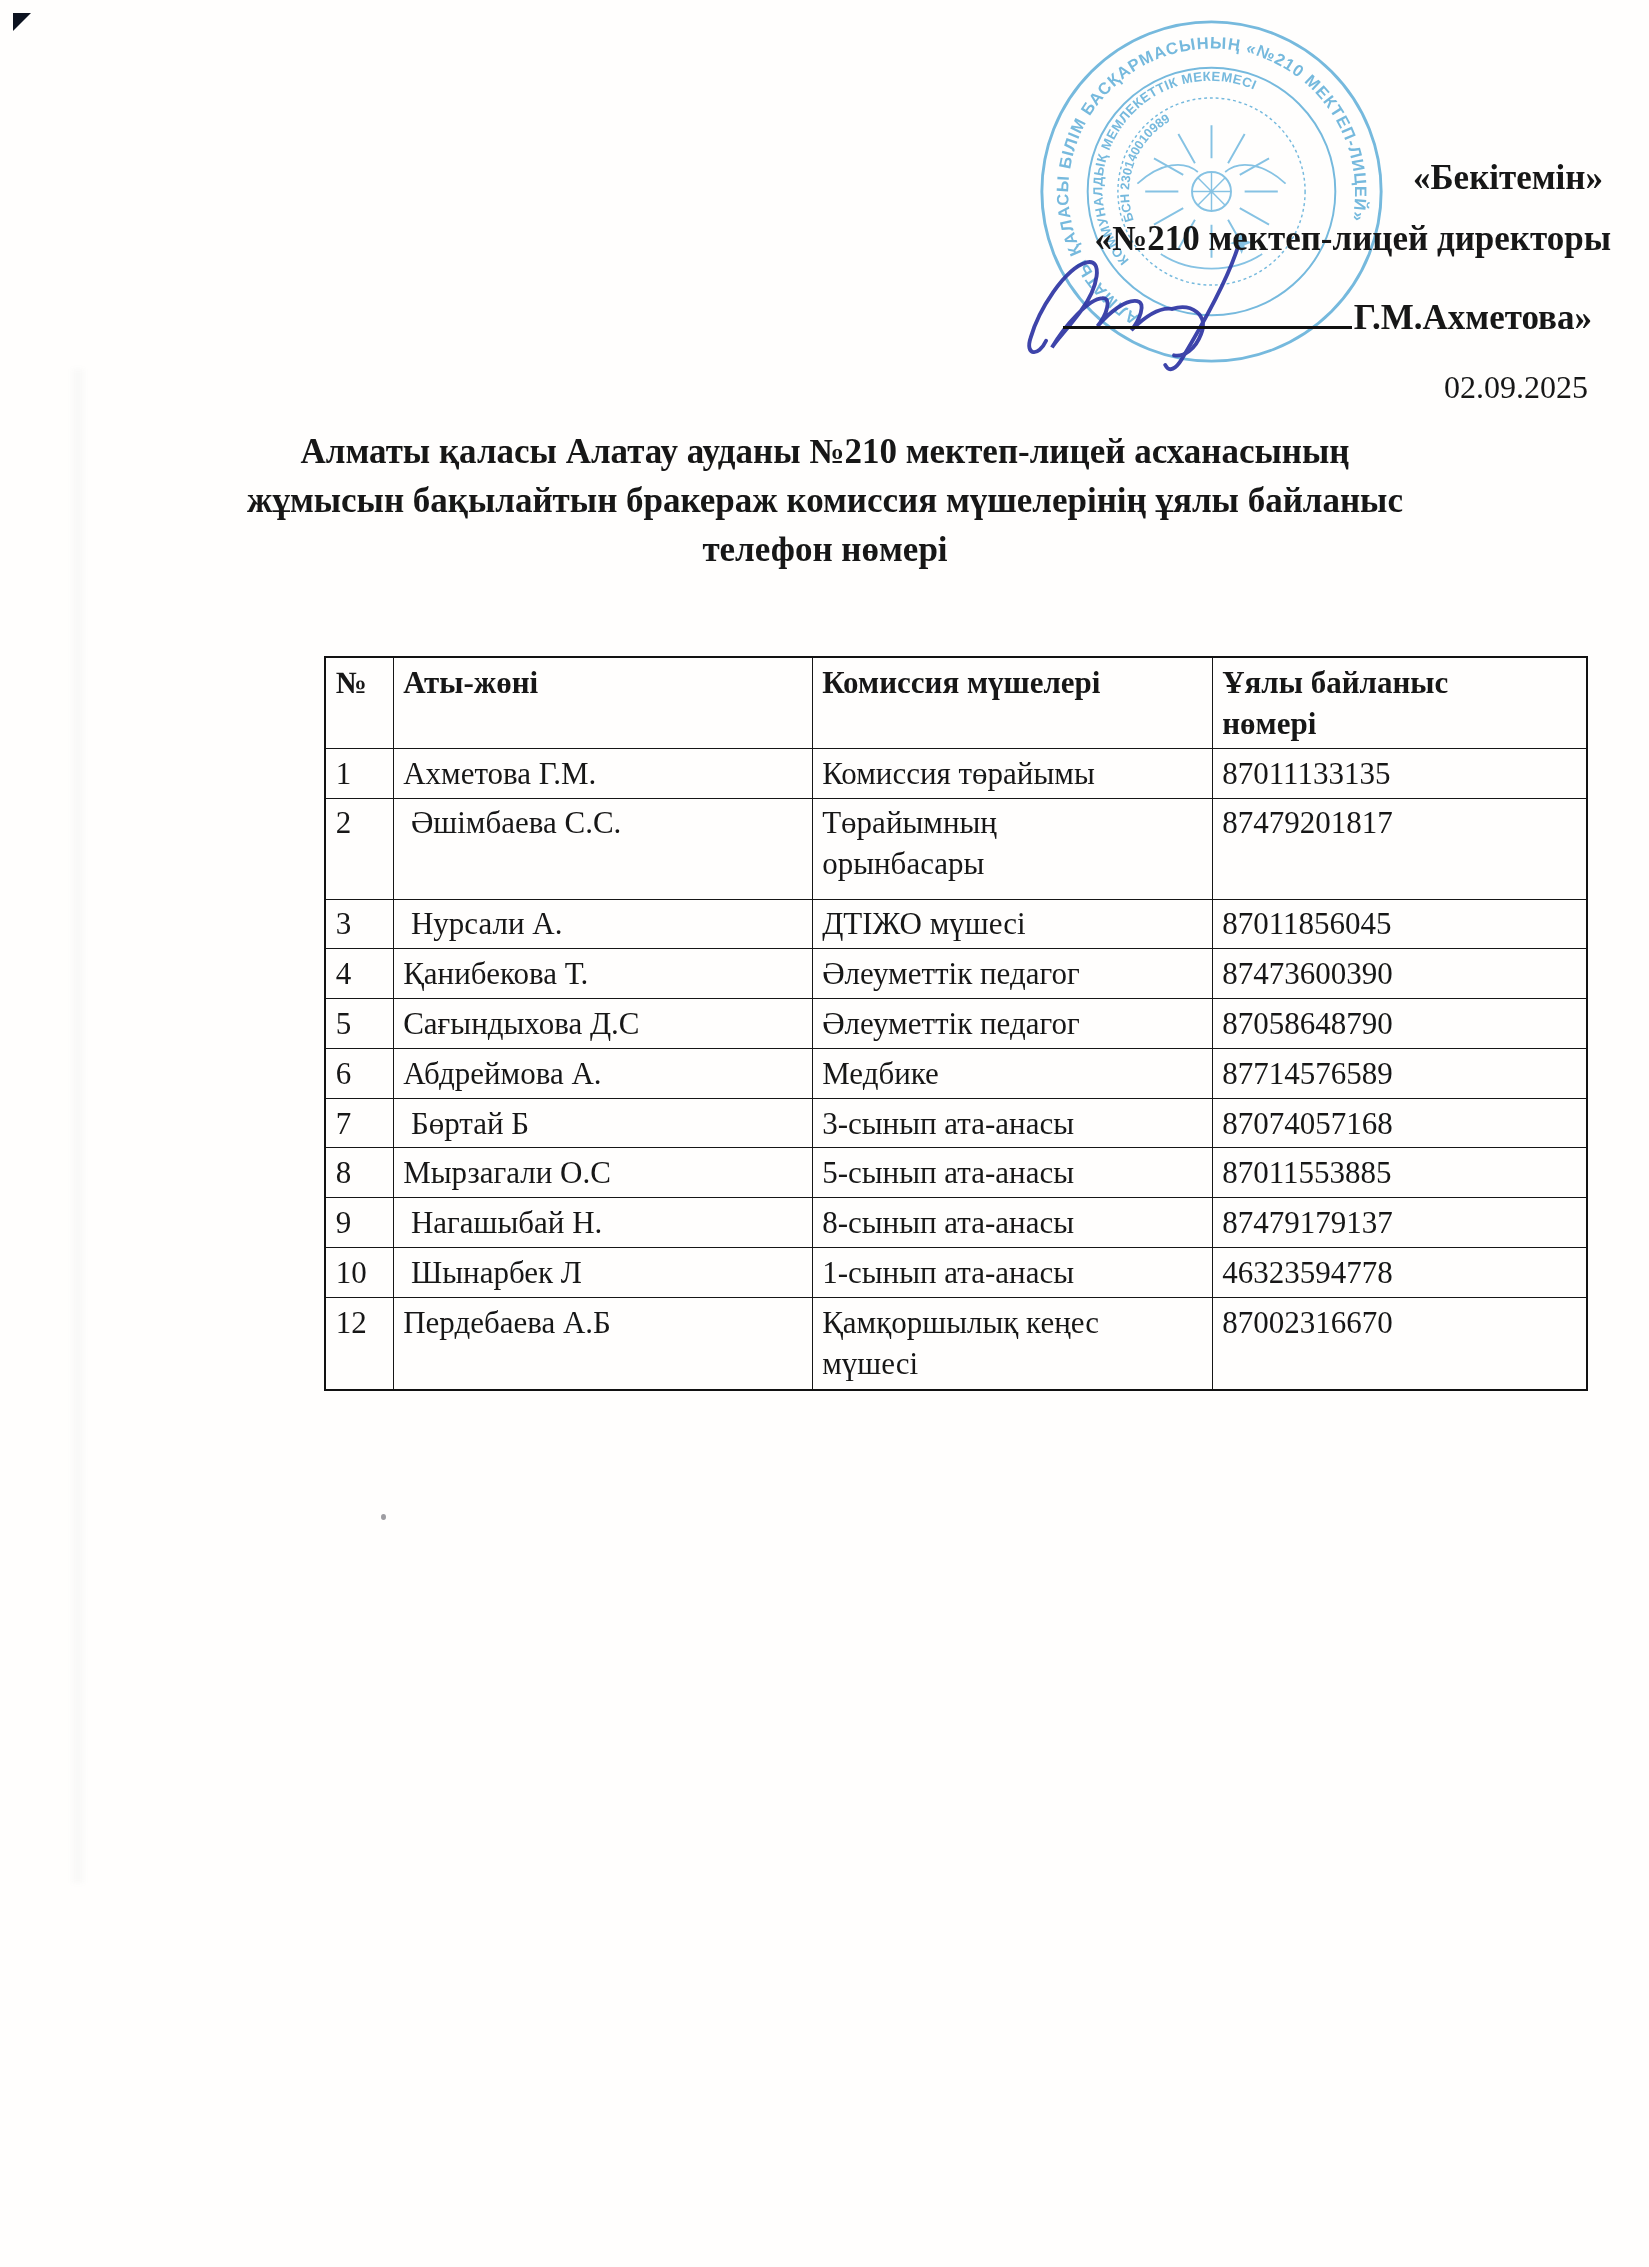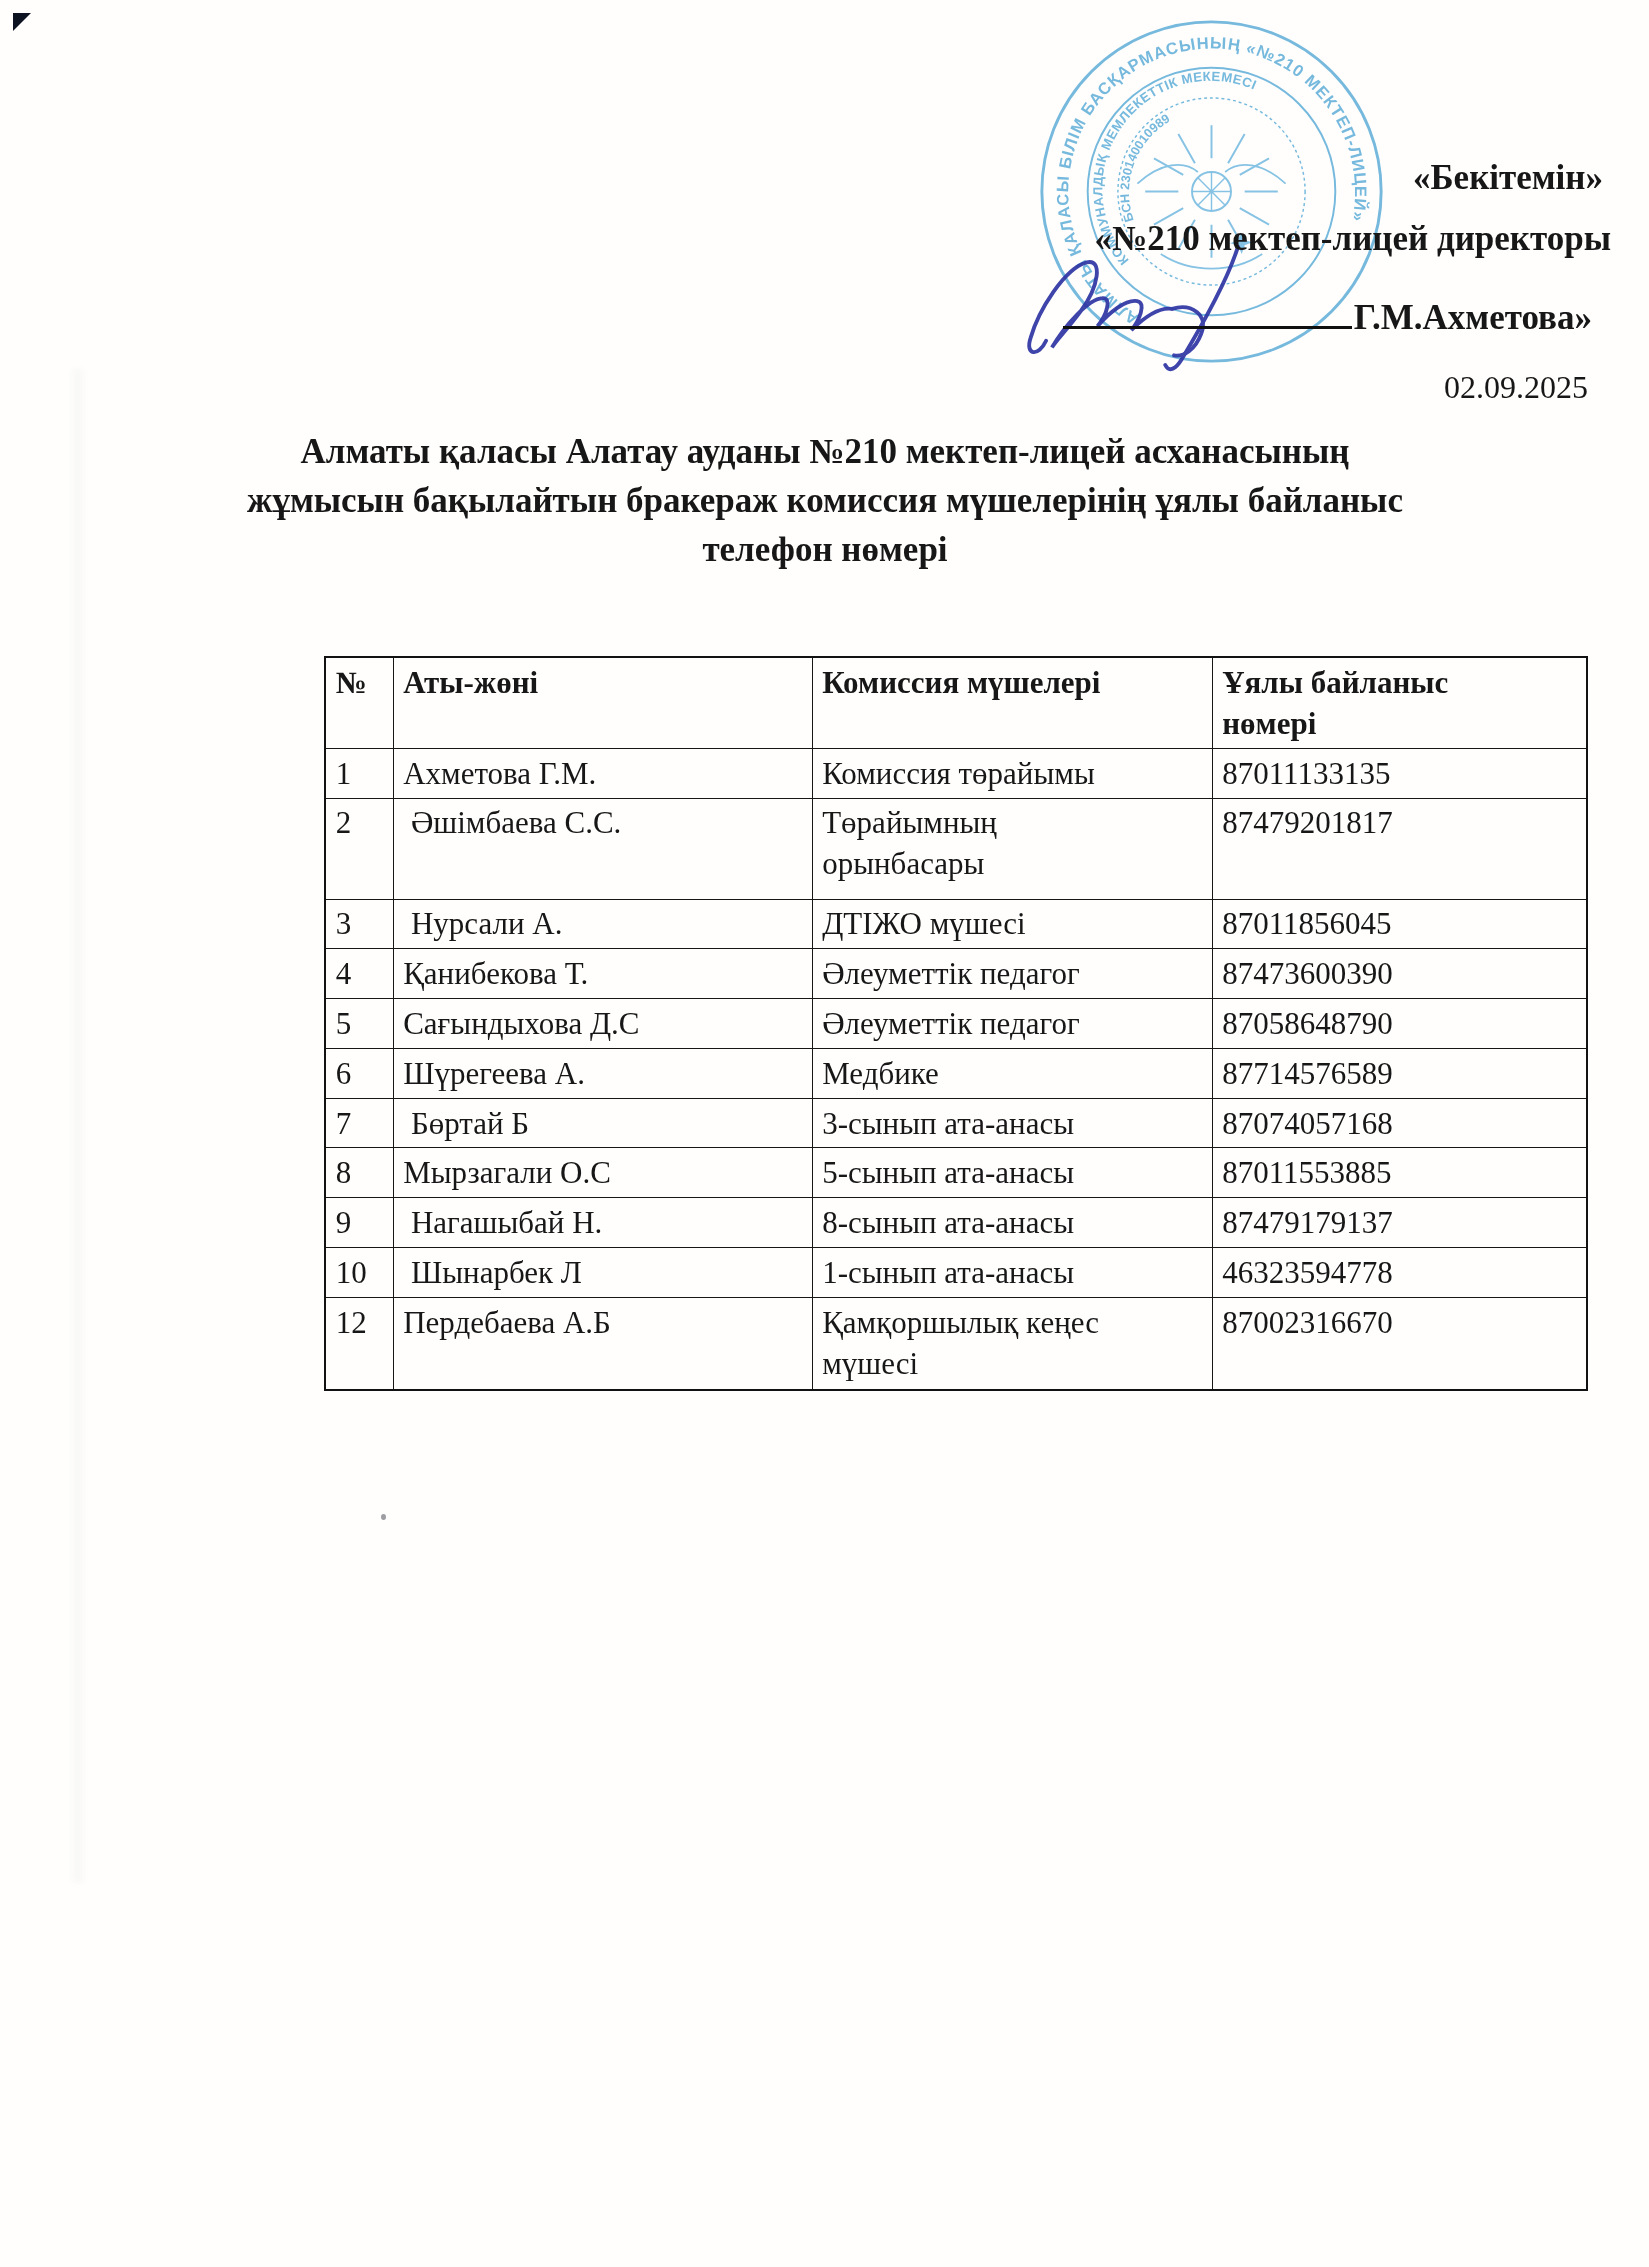--- a/index.html
+++ b/index.html
@@ -153,21 +153,21 @@
           <td>87473600390</td>
         </tr>
       <tr>
           <td>5</td>
           <td class="name-cell">Сағындыхова Д.С</td>
           <td class="role-cell">Әлеуметтік педагог</td>
           <td>87058648790</td>
         </tr>
       <tr>
           <td>6</td>
-          <td class="name-cell">Шүрегеева А.</td>
+          <td class="name-cell">Абдреймова А.</td>
           <td class="role-cell">Медбике</td>
           <td>87714576589</td>
         </tr>
       <tr>
           <td>7</td>
           <td class="name-cell"> Бөртай Б</td>
           <td class="role-cell">3-сынып ата-анасы</td>
           <td>87074057168</td>
         </tr>
       <tr>

